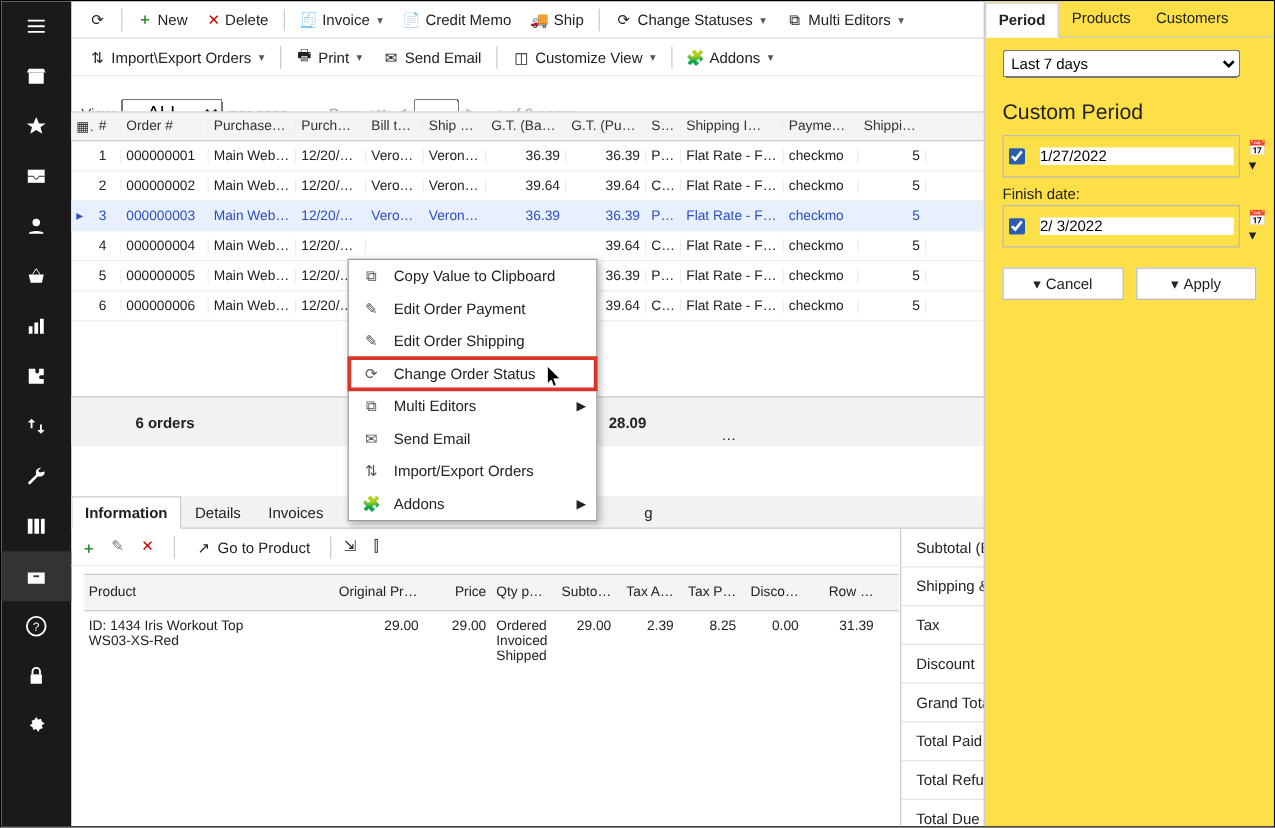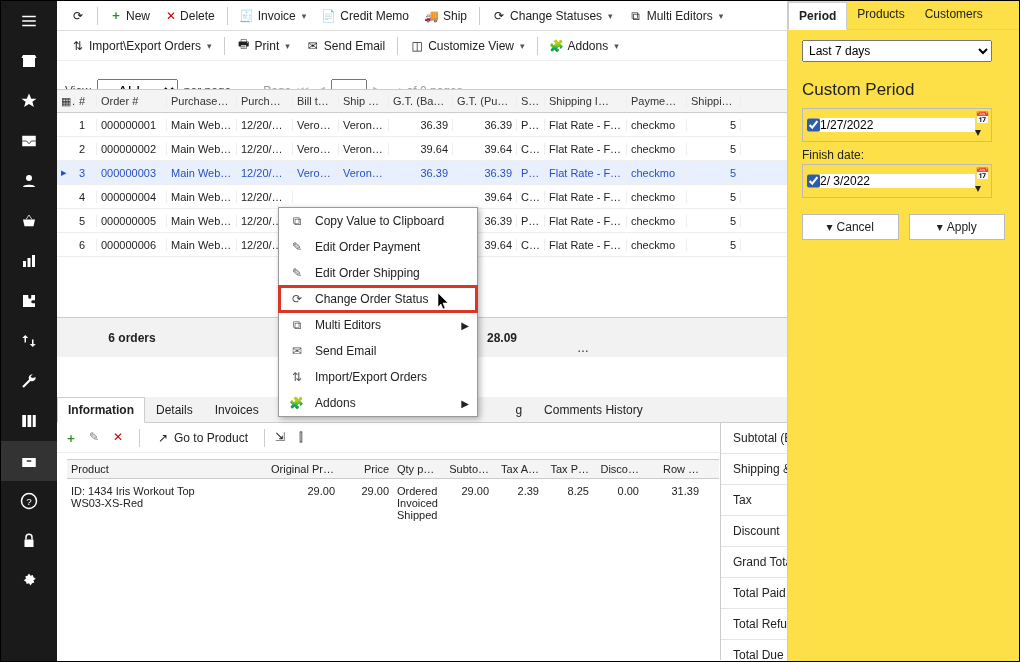--- a/index.html
+++ b/index.html
@@ -30,35 +30,35 @@
 .grid-footer .lab { width:150px; text-align:center; font-weight:bold;}
 .grid-footer .tot { position:absolute; left:430px; font-weight:bold;}
 .grid-footer .dots { position:absolute; left:520px; bottom:2px;}
 .detail-tabs { position:absolute; left:56px; top:396px; right:232px; height:26px; background:#f2f2f2; display:flex; align-items:flex-end; border-bottom:1px solid #ccc;}
 .d-tab { padding:5px 10px; font-size:12px; cursor:pointer; border:1px solid transparent; border-bottom:none;}
 .d-tab.active { background:#fff; font-weight:bold; border:1px solid #ccc; border-bottom:1px solid #fff; position:relative; top:1px;}
 .det-toolbar { position:absolute; left:56px; top:422px; right:300px; height:30px; display:flex; align-items:center; gap:8px; padding:0 8px; border-bottom:1px solid #eee;}
 .det-toolbar .ic { width:16px; height:16px; cursor:pointer;}
 .prod-grid { position:absolute; left:66px; top:458px; width:652px;}
 .prod-grid .ph, .prod-grid .pr { display:grid; grid-template-columns:200px 72px 54px 50px 50px 50px 50px 50px 60px; font-size:11px; }
-.prod-grid .ph { background:#f4f4f4; border-top:1px solid #ccc; border-bottom:1px solid #ccc; height:20px; align-items:center;}
+.prod-grid .ph { background:#f4f4f4; border-top:1px solid #ccc; border-bottom:1px solid #ccc; height:30px; align-items:center;}
 .prod-grid .ph > div, .prod-grid .pr > div { padding:2px 4px; overflow:hidden; text-overflow:ellipsis; white-space:nowrap;}
 .prod-grid .pr { padding-top:4px;}
 .totals-panel { position:absolute; right:9px; top:422px; width:290px; bottom:1px; border-left:1px solid #ccc; font-size:12px;}
 .totals-panel .trow { display:flex; justify-content:space-between; padding:8px 12px; border-bottom:1px solid #e4e4e4;}
 .right-pane { position:absolute; right:0; top:0; width:232px; bottom:0; border-left:1px solid #ccc; background:#fde047; padding:0; }
 .rp-tabs { display:flex; border-bottom:1px solid #ccc;}
 .rp-tab { padding:6px 10px; font-size:12px; cursor:pointer; }
 .rp-tab.active { font-weight:bold; border:1px solid #ccc; border-bottom:1px solid #fff; position:relative; top:1px; background:#fff;}
 .rp-body { padding:10px 14px;}
 .rp-h1 { font-size:18px; margin:6px 0 10px;}
 .rp-sel { width:190px; font-size:12px; padding:2px;}
 .rp-h2 { font-size:17px; margin:18px 0 8px;}
 .rp-label { font-size:12px; margin-top:6px;}
-.date-in { display:flex; align-items:center; gap:0; border:1px solid #bbb; padding:2px 4px; width:190px; margin-top:2px;}
+.date-in { display:flex; align-items:center; gap:12px; border:1px solid #bbb; padding:2px 4px; width:190px; margin-top:2px;}
 .date-in input { border:none; outline:none; flex:1; font-size:12px;}
 .chk { width:14px; height:14px; accent-color:#2a5db0;}
 .rp-btns { display:flex; gap:10px; margin-top:16px;}
 .rp-btn { flex:1; border:1px solid #bbb; background:#fff; padding:5px 0; display:flex; align-items:center; justify-content:center; gap:4px; cursor:pointer; font-size:12px;}
 .context-menu { position:absolute; left:277px; top:206px; width:200px; background:#fff; border:1px solid #999; box-shadow:2px 2px 6px rgba(0,0,0,.3); z-index:50; font-size:12px;}
 .ctx-item { display:flex; align-items:center; gap:10px; padding:6px 10px; cursor:pointer; height:26px; position:relative;}
 .ctx-item.hl { outline:3px solid #d9362a; outline-offset:-2px; }
 .ctx-item .arr { position:absolute; right:8px; font-size:10px;}
 .ctx-ic { width:16px; height:16px; display:flex; align-items:center; justify-content:center; color:#555;}
 .cursor { position:absolute; width:14px; height:18px; z-index:60;}
@@ -396,21 +396,20 @@
     <path d="M0 0l0 14 3-3 2 5 2-1-2-5 5 0z" fill="#000" stroke="#fff" stroke-width="0.6"></path>
   </svg>
 
 <div class="detail-tabs">
   <div class="d-tab active">Information</div>
   <div class="d-tab">Details</div>
   <div class="d-tab">Invoices</div>
   <div class="d-tab">Cr</div>
   <div style="width:200px"></div>
   <div class="d-tab">g</div>
-  <div class="d-tab">Comments History</div>
 </div>
 
 <div class="det-toolbar">
   <span class="green ic">＋</span>
   <span class="ic" style="color:#777">✎</span>
   <span class="red ic">✕</span>
   <div class="tb-sep"></div>
   <span class="tb-btn">
       <span class="tb-ic">↗</span>
       <span>Go to Product</span>

